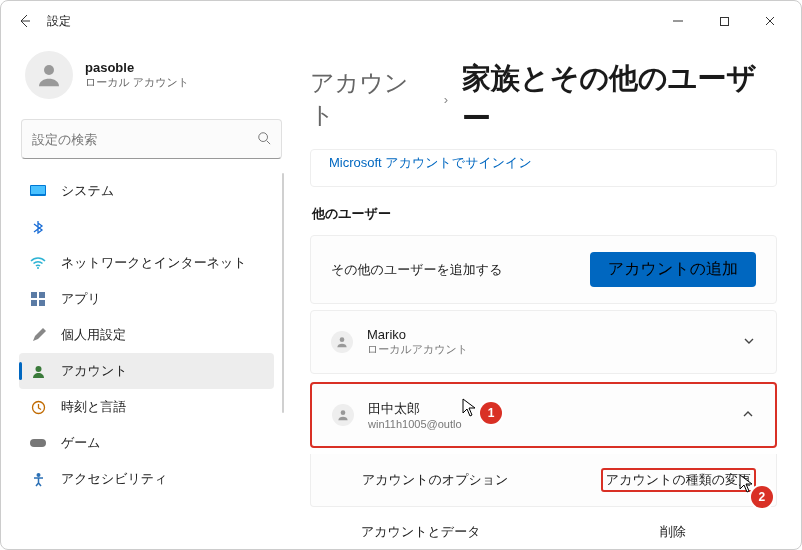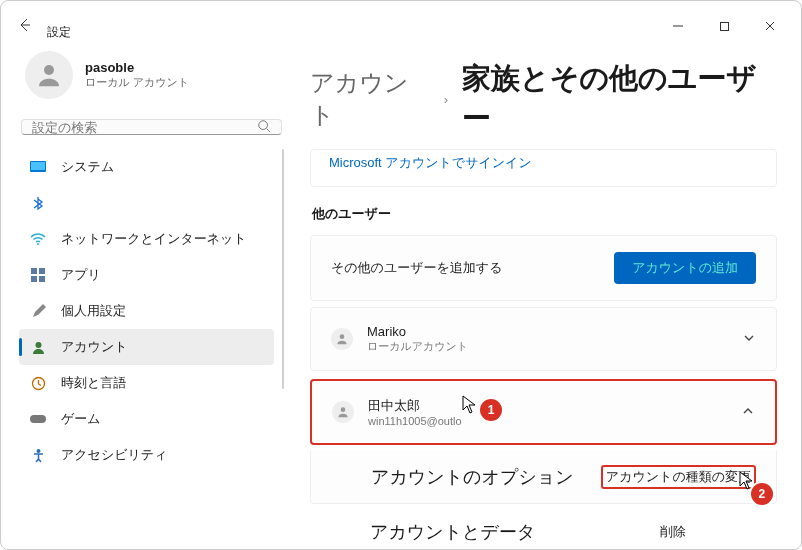--- a/index.html
+++ b/index.html
@@ -11,21 +11,21 @@
     width: 802px;
     height: 550px;
     overflow: hidden;
     border: 1px solid #ccc;
     border-radius: 8px;
     position: relative;
   }
   
   .titlebar {
     display: flex;
-    align-items: flex-end;
+    align-items: center;
     height: 40px;
     padding: 0 8px;
   }
   .back-btn {
     width: 32px;
     height: 32px;
     display: flex;
     align-items: center;
     justify-content: center;
     color: #555;
@@ -78,21 +78,21 @@
   .user-name { font-weight: 600; font-size: 13px; }
   .user-sub { font-size: 11px; color: #666; }
   
   .search-wrap {
     display: flex;
     align-items: center;
     background: #fbfbfb;
     border: 1px solid #e0e0e0;
     border-bottom: 1px solid #999;
     border-radius: 4px;
-    height: 16px;
+    height: 40px;
     padding: 0 10px;
     margin: 4px 2px 14px 2px;
   }
   .search-wrap input {
     flex: 1;
     border: none;
     background: transparent;
     outline: none;
     font-size: 13px;
   }
@@ -178,30 +178,30 @@
   .card .meta { display:flex; align-items:center; gap:14px; flex:1; }
   .avatar-sm {
     width:22px; height:22px; border-radius:50%;
     background:#eee; display:flex; align-items:center; justify-content:center; color:#777;
   }
   .acc-name { font-size:13px; }
   .acc-sub { font-size:11px; color:#777; }
   .chev { color:#555; }
   .row-right { margin-left:auto; }
   .add-btn {
-    background:#0067c0; color:#5eead4;
+    background:#0067c0; color:#000000;
     border:none; border-radius:4px;
     padding: 7px 18px;
-    font-size:13px;
+    font-size:16px;
   }
   
   .hl-border { border:2px solid #d93025 !important;gap:15px; }
   .hl-border-thin { border:2px solid #d93025; border-radius:3px; padding: 1px 3px; display:inline-block; }
   
-  .opt-label { font-size:18px; margin-left: 40px; }
+  .opt-label { font-size:13px; margin-left: 31px; }
   .opt-right { font-size:13px; }
   
   .badge {
     position:absolute;
     width:22px; height:22px; border-radius:50%;
     background:#d93025; color:#fff;
     display:flex; align-items:center; justify-content:center;
     font-size:12px; font-weight:700;
     box-shadow: 0 0 0 2px #fff;
   }

